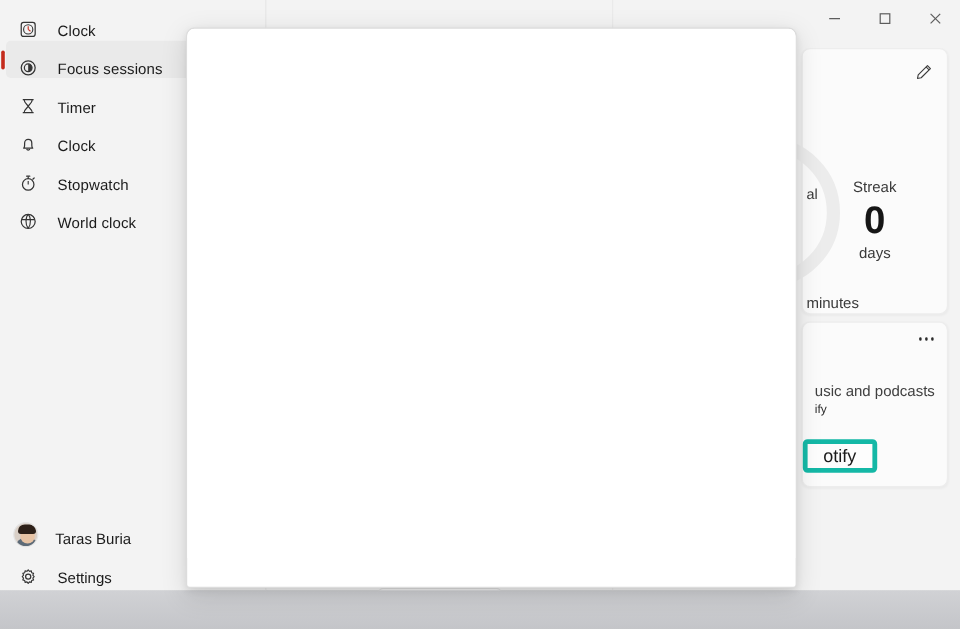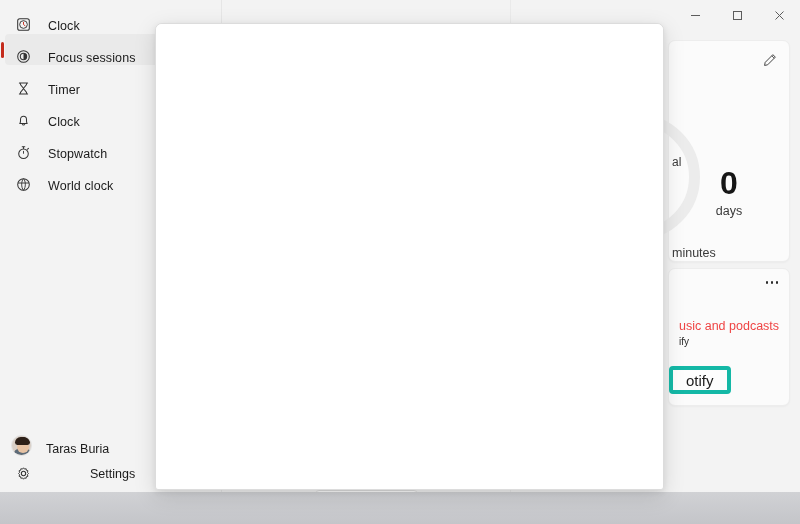--- a/index.html
+++ b/index.html
@@ -152,26 +152,25 @@
     background: #5d6b78;
   }
   .account-label {
     margin-left: 14px;
     font-size: 12.5px;
     color: #1b1b1b;
   }
 
   .settings-item {
     display: flex;
-    align-items: center;
+    align-items: flex-end;
     height: 31px;
     margin: 0 5px;
     padding-left: 10px;
     border-radius: 4px;
-    gap: 42px;
   }
   .settings-label {
     margin-left: 16px;
     font-size: 12.5px;
     color: #1b1b1b;
   }
 
   
   .content {
     position: absolute;
@@ -310,21 +309,21 @@
     text-align: center;
     font-size: 12.5px;
     color: #3a3a3a;
   }
 
   .spotify-line1 {
     position: absolute;
     left: 10px;
     top: 50px;
     font-size: 12.5px;
-    color: #ef4444;
+    color: #404040;
     white-space: nowrap;
   }
   .spotify-line2 {
     position: absolute;
     left: 10px;
     top: 67px;
     font-size: 10px;
     color: #2c2c2c;
     white-space: nowrap;
   }
@@ -537,20 +536,21 @@
             <svg width="14" height="14" viewBox="0 0 16 16" aria-hidden="true">
               <path d="M11.3 1.9 L14.1 4.7 L5.3 13.5 L1.8 14.2 L2.5 10.7 Z" fill="none" stroke="currentColor" stroke-width="1.1" stroke-linejoin="round"></path>
               <line x1="10" y1="3.2" x2="12.8" y2="6" stroke="currentColor" stroke-width="1"></line>
             </svg>
           </span>
 
           <div class="ring"></div>
           <div class="goal-text">al</div>
           <div class="minutes-text">minutes</div>
 
+          <div class="streak-label">Streak</div>
           <div class="streak-number">0</div>
           <div class="streak-unit">days</div>
         </div>
 
         <div class="card card-spotify">
           <span class="dots-icon">
             <i></i>
               <i></i>
               <i></i>
           </span>

